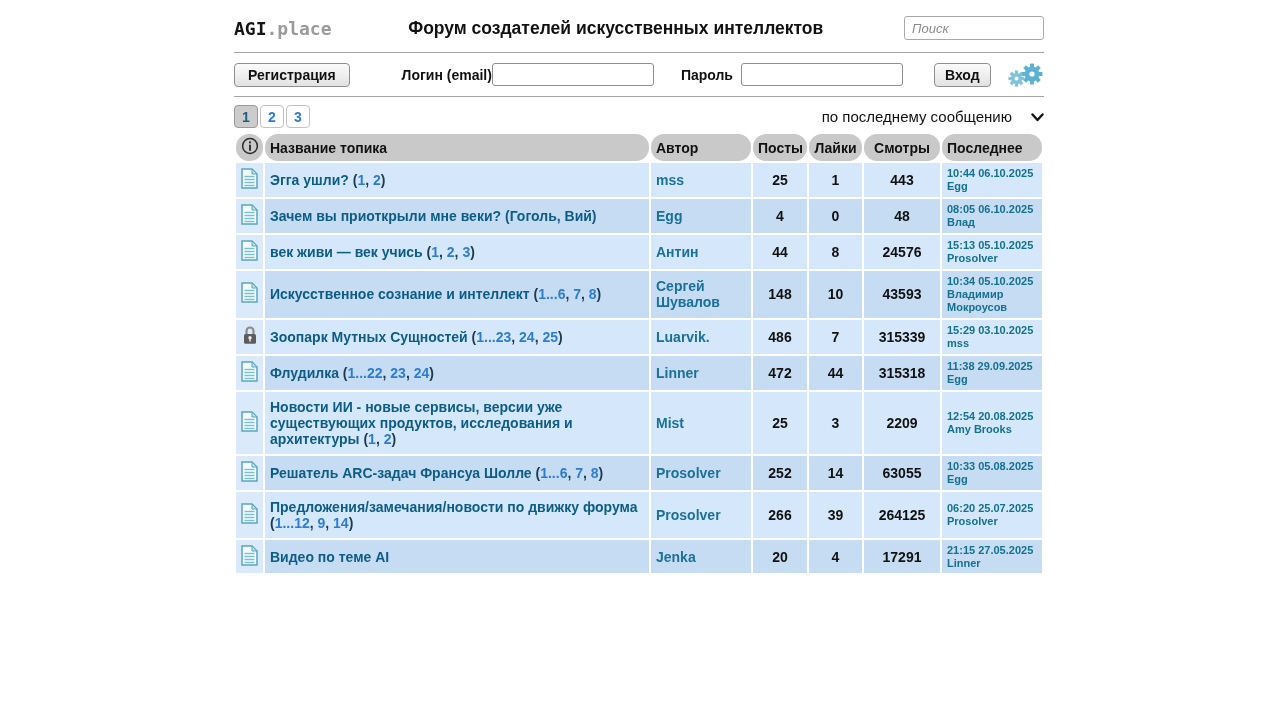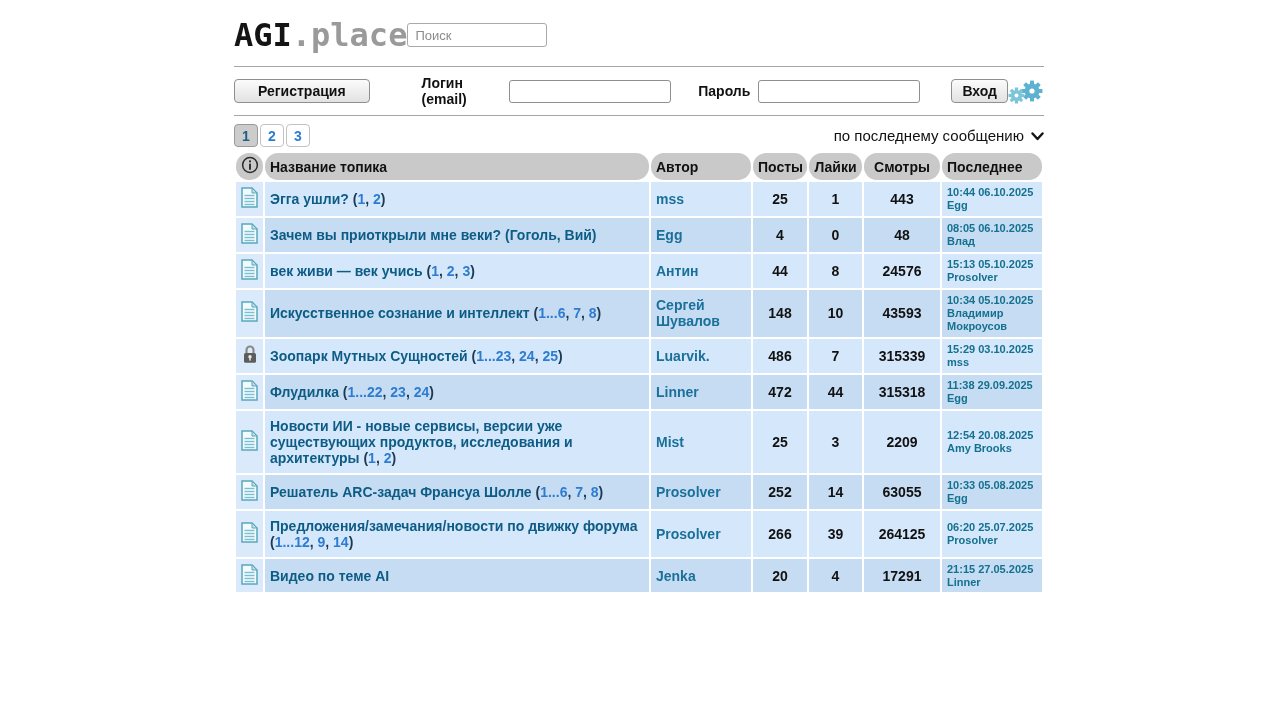--- a/index.html
+++ b/index.html
@@ -6,35 +6,35 @@
     margin: 0; padding: 0;
     width: 1280px; height: 720px;
     overflow: hidden;
     background: #ffffff;
     font-family: "Liberation Sans", sans-serif;
   }
   .container { width: 810px; margin-left: 234px; }
 
   
   .top-row { display: flex; align-items: center; padding: 16px 0 12px 0; }
-  .logo { font-family: "DejaVu Sans Mono", monospace; font-size: 32px; font-weight: bold; letter-spacing: 0; white-space: nowrap; }
+  .logo { font-family: "DejaVu Sans Mono", monospace; font-size: 18px; font-weight: bold; letter-spacing: 0; white-space: nowrap; }
   .logo .lp { color: #141414; }
   .logo .ls { color: #9a9a9a; }
   .site-title { flex: 1; text-align: center; font-size: 17.5px; font-weight: bold; color: #111; padding-right: 4px; }
-  .search-input { width: 124px; height: 16px; border: 1px solid #a9a9a9; border-radius: 3px; padding: 3px 7px; font-size: 13px; font-family: "Liberation Sans", sans-serif; color: #0f172a; }
+  .search-input { width: 124px; height: 16px; border: 1px solid #a9a9a9; border-radius: 3px; padding: 3px 7px; font-size: 13px; font-family: "Liberation Sans", sans-serif; color: #0f172a; font-style: italic; }
   .search-input::placeholder { color: #8b8b8b; }
 
   
   .login-row { border-top: 1px solid #a5a5a5; border-bottom: 1px solid #a5a5a5; padding: 8px 0; display: flex; align-items: center; }
   .btn {
     background: linear-gradient(#fbfbfb, #e2e2e2);
     border: 1px solid #8f8f8f; border-radius: 4px;
     font-family: "Liberation Sans", sans-serif;
     font-weight: bold; font-size: 14px; color: #111;
-    padding: 3px 23px; cursor: pointer;
+    padding: 3px 13px; cursor: pointer;
   }
   .register-btn { margin-right: 52px; }
   .field-label { font-weight: bold; font-size: 14px; color: #111; }
   .login-label { margin-right: 0; }
   .text-input { width: 150px; height: 15px; border: 1px solid #8f8f8f; border-radius: 3px; padding: 3px 5px; font-size: 13px; }
   .login-input { margin-right: 27px; }
   .password-label { margin-right: 8px; }
   .submit-btn { margin-left: 31px; padding: 3px 10px; }
   .gears { margin-left: auto; display: flex; align-items: center; cursor: pointer; }
 
@@ -42,21 +42,21 @@
   .controls-row { display: flex; justify-content: space-between; align-items: center; margin-top: 8px; }
   .pagination { display: flex; gap: 2px; }
   .page-btn {
     width: 24px; height: 23px; box-sizing: border-box;
     border: 1px solid #c2c2c2; border-radius: 4px; background: #fff;
     color: #2e7cd0; font-weight: bold; font-size: 14px;
     font-family: "Liberation Sans", sans-serif; cursor: pointer;
     display: flex; align-items: center; justify-content: center;
   }
   .page-btn.active { background: #cccccc; border-color: #9a9a9a; color: #1e5f86; }
-  .sort-control { display: flex; align-items: center; gap: 7px; font-size: 15px; color: #111; cursor: pointer; }
+  .sort-control { display: flex; align-items: center; gap: 19px; font-size: 15px; color: #111; cursor: pointer; }
 
   
   table.topics { width: 810px; border-collapse: separate; border-spacing: 2px; table-layout: fixed; margin-top: 4px; }
   th { background: #c9c9c9; font-size: 14px; font-weight: bold; color: #111; padding: 5px 5px; text-align: left; border-radius: 13px; }
   th.center { text-align: center; }
   th.icon-h { padding: 3px 2px; text-align: center; }
   td { vertical-align: middle; padding: 7px 5px; font-weight: bold; font-size: 14px; }
   tr.odd  td { background: #d5e7fa; }
   tr.even td { background: #c6dcf2; }
   td.icon-cell { background: #daeafb !important; text-align: center; padding: 3px 2px; }
@@ -70,20 +70,21 @@
   .last-time { color: #14718f; }
   .last-author { color: #14718f; display: block; }
 </style>
 </head>
 <body>
 
 <div class="container">
 
   <div class="top-row">
     <div class="logo"><span class="lp">AGI</span><span class="ls">.place</span></div>
+    <div class="site-title">Форум создателей искусственных интеллектов</div>
     <input class="search-input" type="text" placeholder="Поиск" style="">
   </div>
 
   <div class="login-row">
     <button class="btn register-btn">Регистрация</button>
     <span class="field-label login-label">Логин (email)</span>
     <input class="text-input login-input" type="text" style="">
     <span class="field-label password-label">Пароль</span>
     <input class="text-input password-input" type="password" style="">
     <button class="btn submit-btn">Вход</button>

